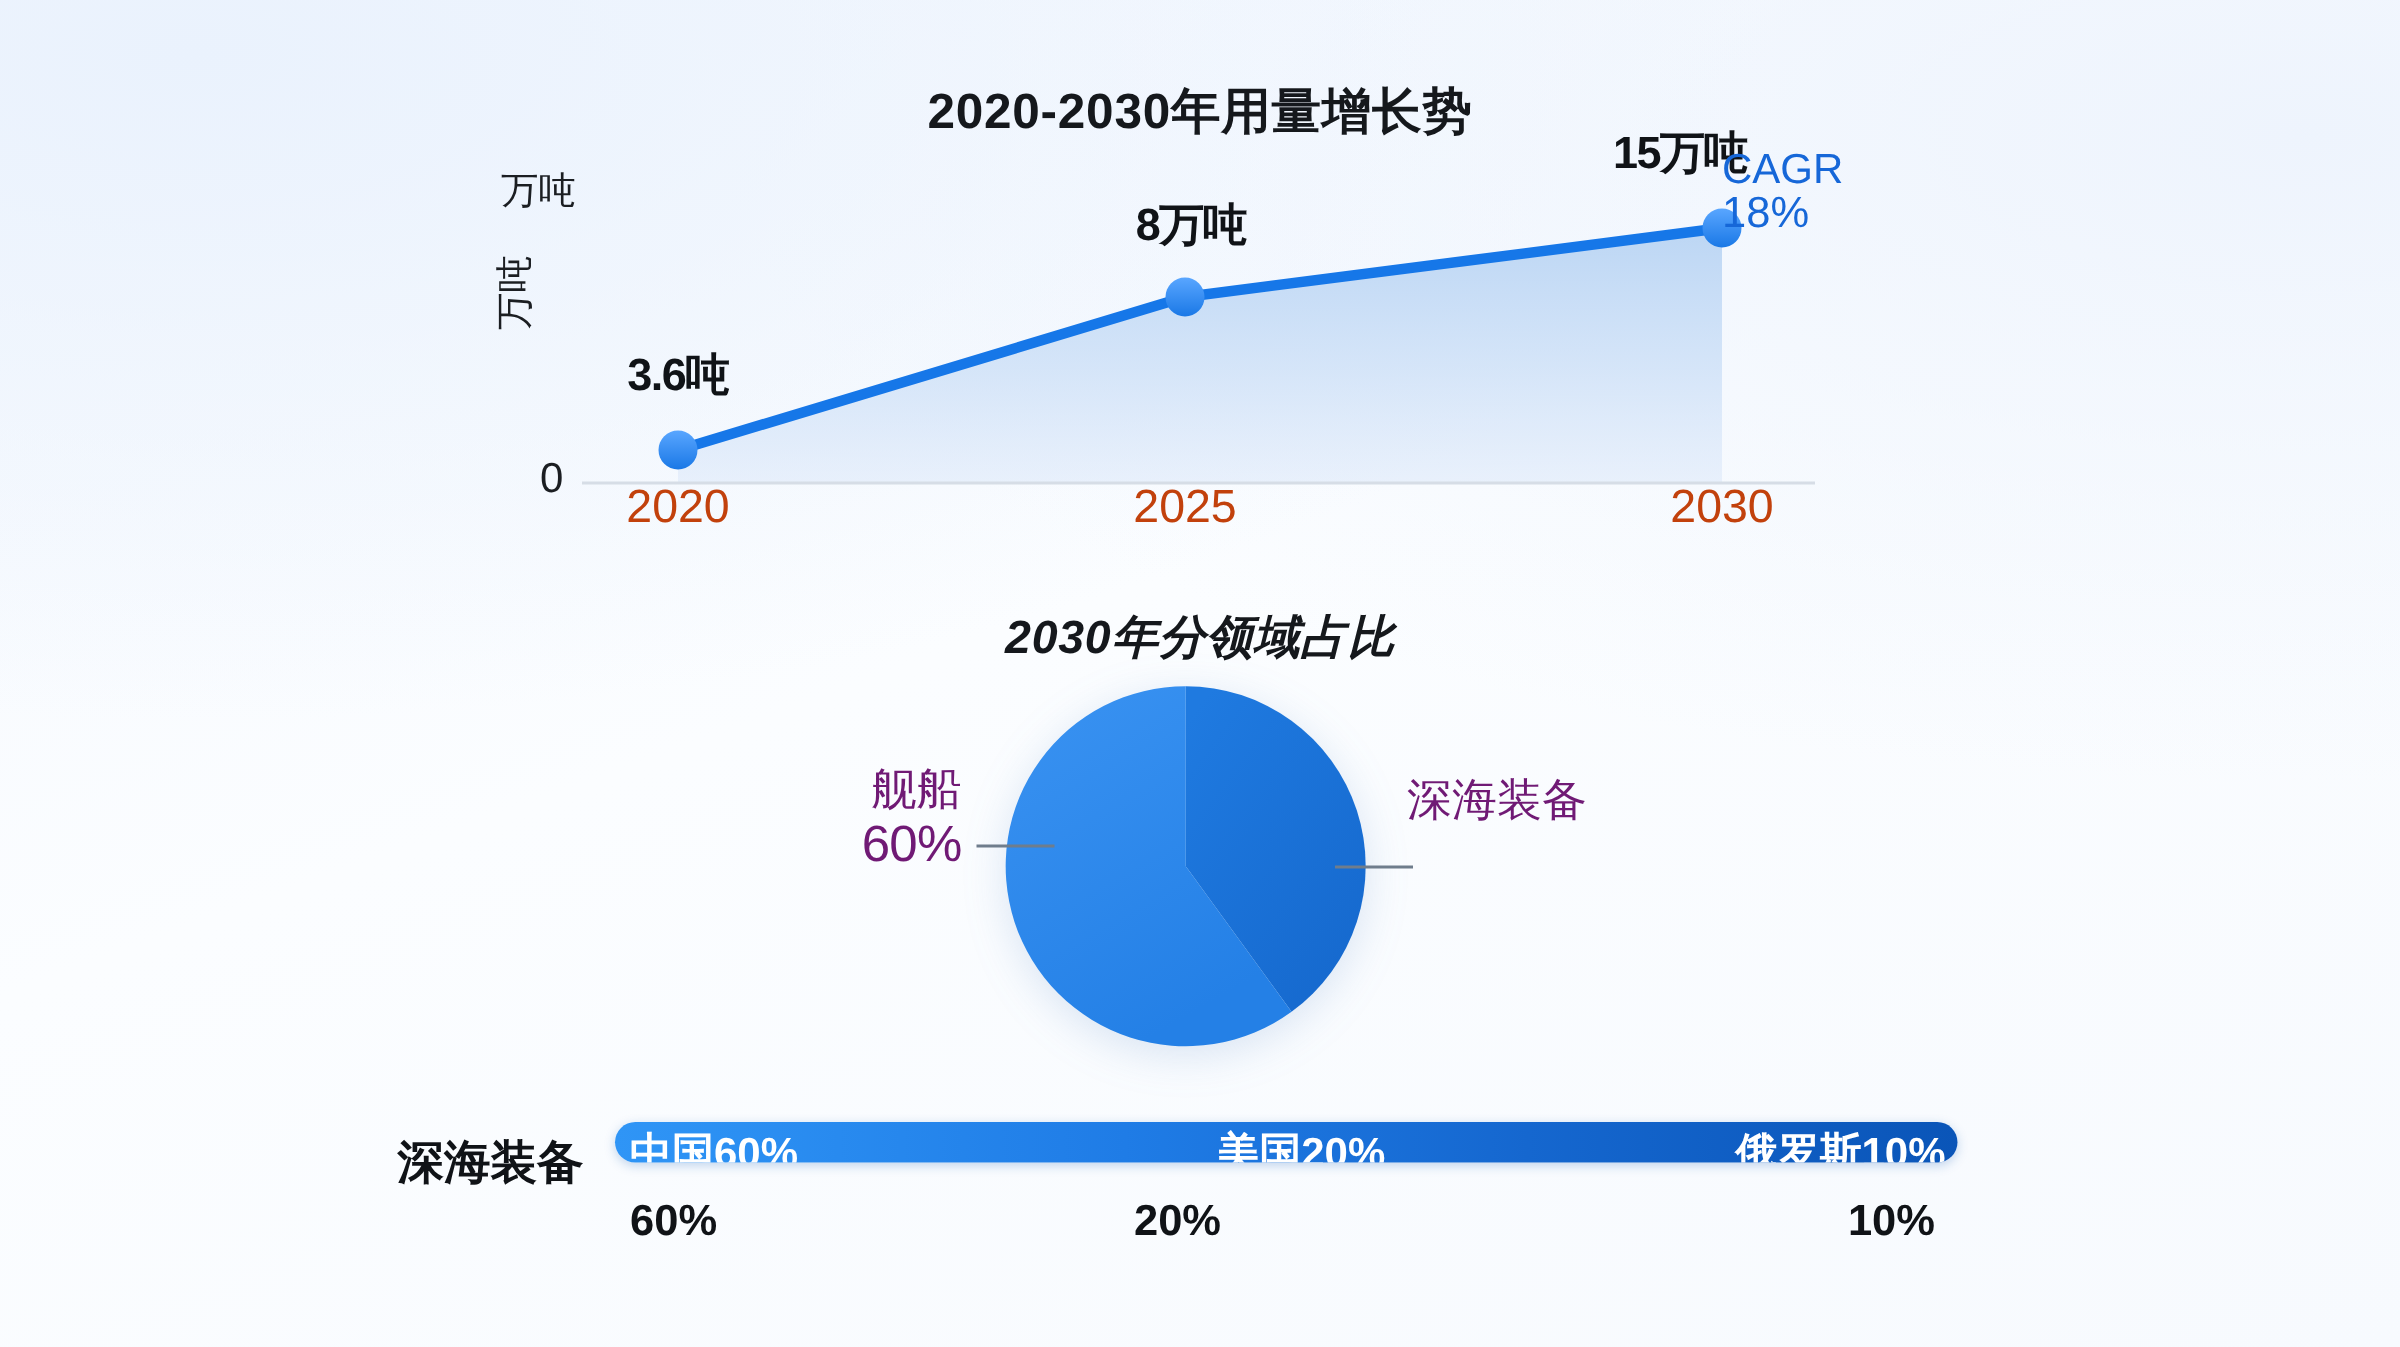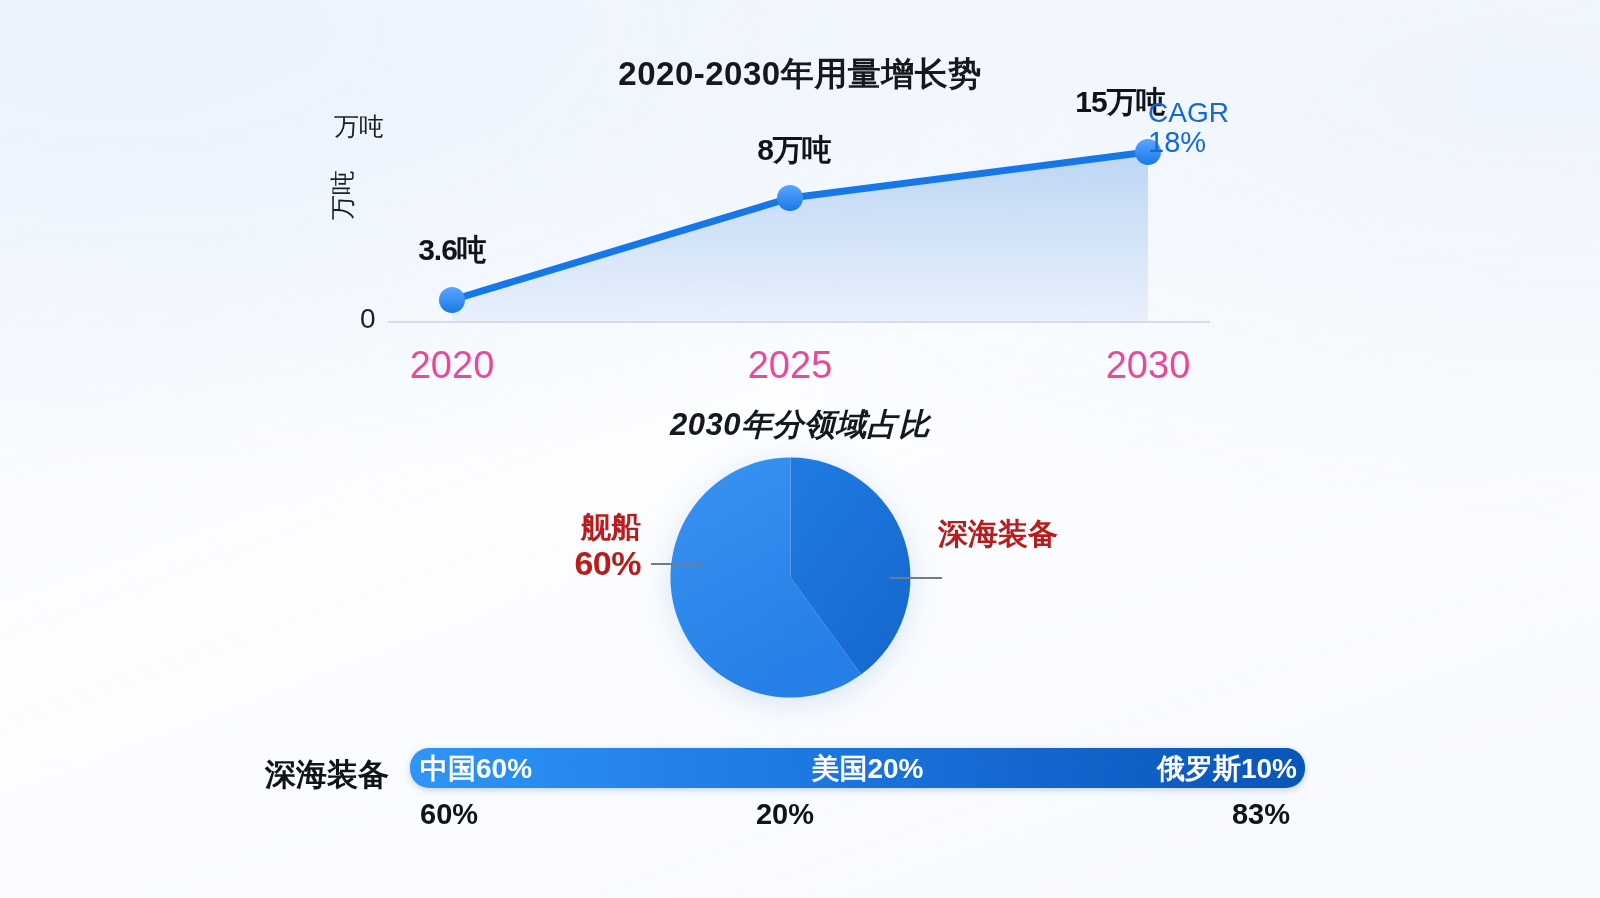--- a/index.html
+++ b/index.html
@@ -81,23 +81,23 @@
   }
   .axis-zero {
     position: absolute;
     left: 30px;
     top: 203px;
     font-size: 28px;
     color: #1b1e22;
   }
   .x-tick {
     position: absolute;
-    top: 244px;
-    font-size: 38px;
-    color: #ec4899;
+    top: 220px;
+    font-size: 31px;
+    color: #c2410c;
     font-weight: 400;
     white-space: nowrap;
     transform: translateX(-50%);
   }
   .pt-label {
     position: absolute;
     font-size: 30px;
     font-weight: 700;
     color: #101317;
     white-space: nowrap;
@@ -128,22 +128,22 @@
     position: absolute;
     left: 182px;
     top: 0;
     width: 245px;
     height: 245px;
     overflow: visible;
     filter: drop-shadow(0 6px 14px rgba(70,120,190,0.18));
   }
   .pie-callout {
     position: absolute;
-    font-weight: 700;
-    color: #b91c1c;
+    font-weight: 400;
+    color: #701a75;
     line-height: 1.12;
     white-space: nowrap;
   }
   .pie-callout .cat { font-size: 30px; display: block; }
   .pie-callout .pct { font-size: 34px; display: block; letter-spacing: -0.5px; }
   #pie-left  { left: 0;   top: 55px; width: 155px; text-align: right; }
   #pie-right { left: 452px; top: 62px; width: 176px; text-align: left; }
   .leader {
     position: absolute;
     height: 2px;
@@ -167,21 +167,21 @@
     font-size: 31px;
     font-weight: 700;
     color: #101317;
     white-space: nowrap;
   }
   #region-bar {
     position: absolute;
     left: 145px;
     top: 0;
     width: 895px;
-    height: 40px;
+    height: 27px;
     border-radius: 19px;
     background: linear-gradient(90deg, #2f95f6 0%, #1f7ce6 38%, #1567cf 68%, #0a55b8 100%);
     box-shadow: 0 2px 7px rgba(20,90,180,0.25);
     overflow: hidden;
   }
   .region-seg {
     position: absolute;
     top: 0;
     height: 41px;
     display: flex;
@@ -300,16 +300,16 @@
     <span id="region-label">深海装备</span>
 
     <div id="region-bar">
       <span class="region-seg s-left">中国60%</span>
       <span class="region-seg s-mid">美国20%</span>
       <span class="region-seg s-right">俄罗斯10%</span>
     </div>
 
     <span class="region-pct p-left">60%</span>
     <span class="region-pct p-mid">20%</span>
-    <span class="region-pct p-right">83%</span>
+    <span class="region-pct p-right">10%</span>
   </div>
 
 </div>
 
 </body></html>

